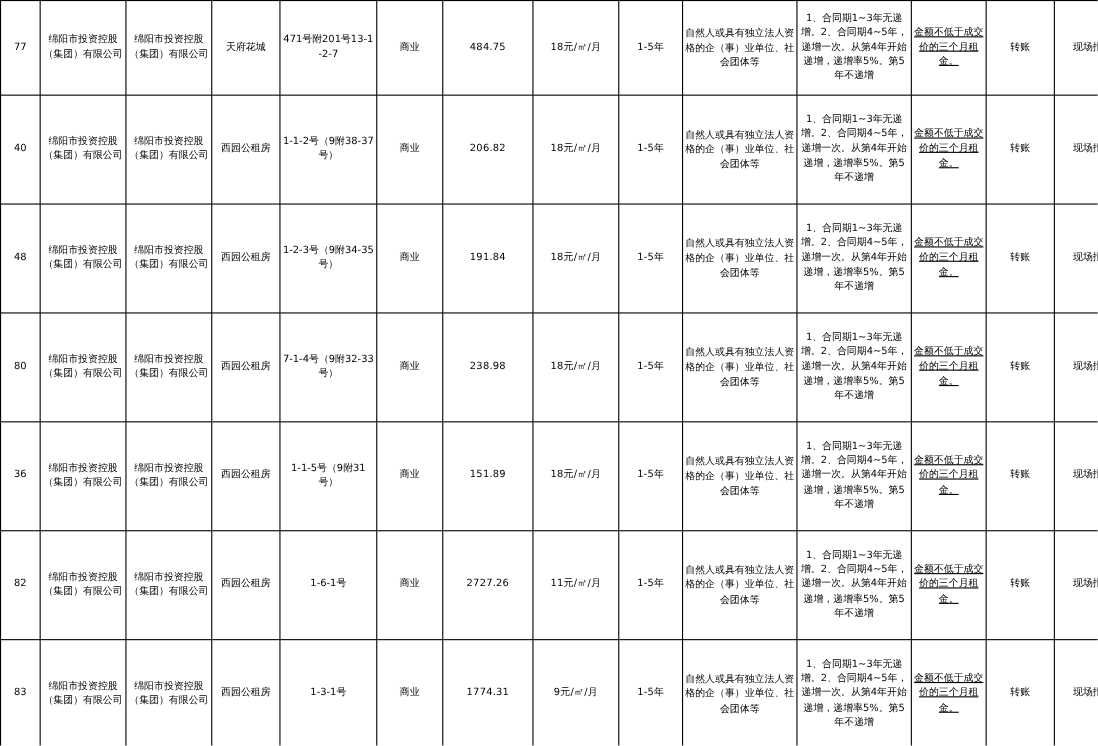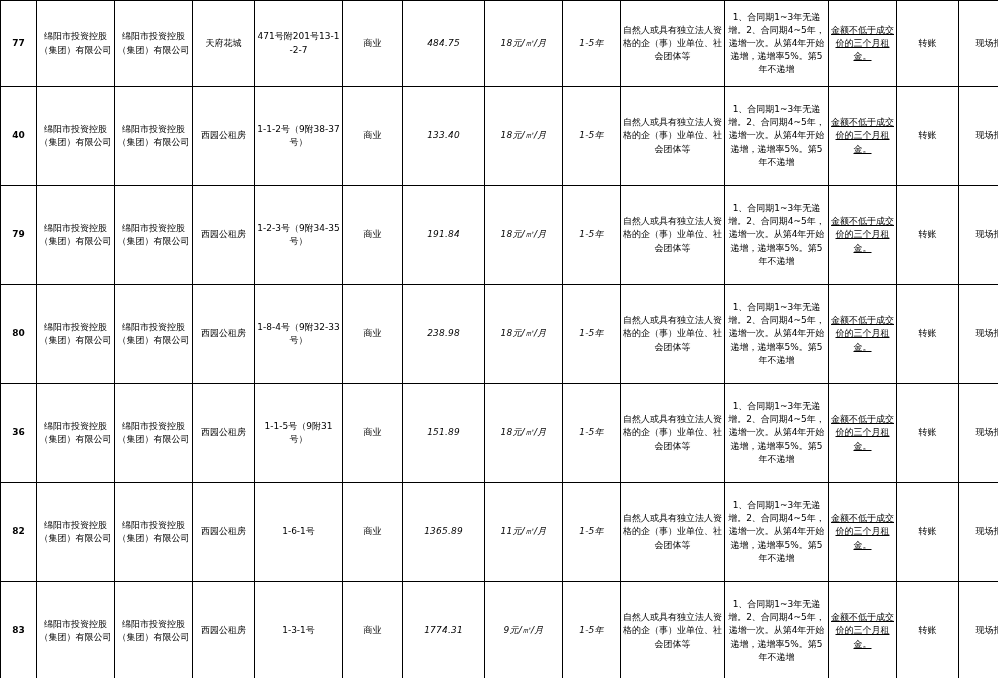--- a/index.html
+++ b/index.html
@@ -45,30 +45,29 @@
   col.c-price    { width: 78px; }
   col.c-term     { width: 58px; }
   col.c-target   { width: 104px; }
   col.c-increase { width: 104px; }
   col.c-deposit  { width: 68px; }
   col.c-pay      { width: 62px; }
   col.c-reg      { width: 70px; }
 
   td.idx {
     font-size: 12px;
-    font-weight: bold;
+    font-weight: normal;
   }
   td.owner, td.operator {
     font-size: 9px;
     line-height: 1.5;
   }
   td.area, td.price, td.term {
     font-size: 9px;
     letter-spacing: 0.2px;
-    font-style: italic;
   }
   td.increase {
     font-size: 8px;
     line-height: 1.5;
     text-align: center;
     padding: 1px 3px;
   }
   td.target {
     font-size: 8.5px;
     line-height: 1.55;
@@ -121,51 +120,51 @@
           <td class="pay">转账</td>
           <td class="reg">现场报名</td>
         </tr>
         <tr style="height: 99px;">
           <td class="idx">40</td>
           <td class="owner">绵阳市投资控股（集团）有限公司</td>
           <td class="operator">绵阳市投资控股（集团）有限公司</td>
           <td class="project">西园公租房</td>
           <td class="address">1-1-2号（9附38-37号）</td>
           <td class="usage">商业</td>
-          <td class="area">133.40</td>
-          <td class="price">18元/㎡/月</td>
-          <td class="term">1-5年</td>
-          <td class="target">自然人或具有独立法人资格的企（事）业单位、社会团体等</td>
-          <td class="increase">1、合同期1~3年无递增。2、合同期4~5年，递增一次。从第4年开始递增，递增率5%。第5年不递增</td>
-          <td class="deposit">金额不低于成交价的三个月租金。</td>
-          <td class="pay">转账</td>
-          <td class="reg">现场报名</td>
-        </tr>
-        <tr style="height: 99px;">
-          <td class="idx">79</td>
+          <td class="area">206.82</td>
+          <td class="price">18元/㎡/月</td>
+          <td class="term">1-5年</td>
+          <td class="target">自然人或具有独立法人资格的企（事）业单位、社会团体等</td>
+          <td class="increase">1、合同期1~3年无递增。2、合同期4~5年，递增一次。从第4年开始递增，递增率5%。第5年不递增</td>
+          <td class="deposit">金额不低于成交价的三个月租金。</td>
+          <td class="pay">转账</td>
+          <td class="reg">现场报名</td>
+        </tr>
+        <tr style="height: 99px;">
+          <td class="idx">48</td>
           <td class="owner">绵阳市投资控股（集团）有限公司</td>
           <td class="operator">绵阳市投资控股（集团）有限公司</td>
           <td class="project">西园公租房</td>
           <td class="address">1-2-3号（9附34-35号）</td>
           <td class="usage">商业</td>
           <td class="area">191.84</td>
           <td class="price">18元/㎡/月</td>
           <td class="term">1-5年</td>
           <td class="target">自然人或具有独立法人资格的企（事）业单位、社会团体等</td>
           <td class="increase">1、合同期1~3年无递增。2、合同期4~5年，递增一次。从第4年开始递增，递增率5%。第5年不递增</td>
           <td class="deposit">金额不低于成交价的三个月租金。</td>
           <td class="pay">转账</td>
           <td class="reg">现场报名</td>
         </tr>
         <tr style="height: 99px;">
           <td class="idx">80</td>
           <td class="owner">绵阳市投资控股（集团）有限公司</td>
           <td class="operator">绵阳市投资控股（集团）有限公司</td>
           <td class="project">西园公租房</td>
-          <td class="address">1-8-4号（9附32-33号）</td>
+          <td class="address">7-1-4号（9附32-33号）</td>
           <td class="usage">商业</td>
           <td class="area">238.98</td>
           <td class="price">18元/㎡/月</td>
           <td class="term">1-5年</td>
           <td class="target">自然人或具有独立法人资格的企（事）业单位、社会团体等</td>
           <td class="increase">1、合同期1~3年无递增。2、合同期4~5年，递增一次。从第4年开始递增，递增率5%。第5年不递增</td>
           <td class="deposit">金额不低于成交价的三个月租金。</td>
           <td class="pay">转账</td>
           <td class="reg">现场报名</td>
         </tr>
@@ -185,21 +184,21 @@
           <td class="pay">转账</td>
           <td class="reg">现场报名</td>
         </tr>
         <tr style="height: 99px;">
           <td class="idx">82</td>
           <td class="owner">绵阳市投资控股（集团）有限公司</td>
           <td class="operator">绵阳市投资控股（集团）有限公司</td>
           <td class="project">西园公租房</td>
           <td class="address">1-6-1号</td>
           <td class="usage">商业</td>
-          <td class="area">1365.89</td>
+          <td class="area">2727.26</td>
           <td class="price">11元/㎡/月</td>
           <td class="term">1-5年</td>
           <td class="target">自然人或具有独立法人资格的企（事）业单位、社会团体等</td>
           <td class="increase">1、合同期1~3年无递增。2、合同期4~5年，递增一次。从第4年开始递增，递增率5%。第5年不递增</td>
           <td class="deposit">金额不低于成交价的三个月租金。</td>
           <td class="pay">转账</td>
           <td class="reg">现场报名</td>
         </tr>
         <tr style="height: 99px;">
           <td class="idx">83</td>

